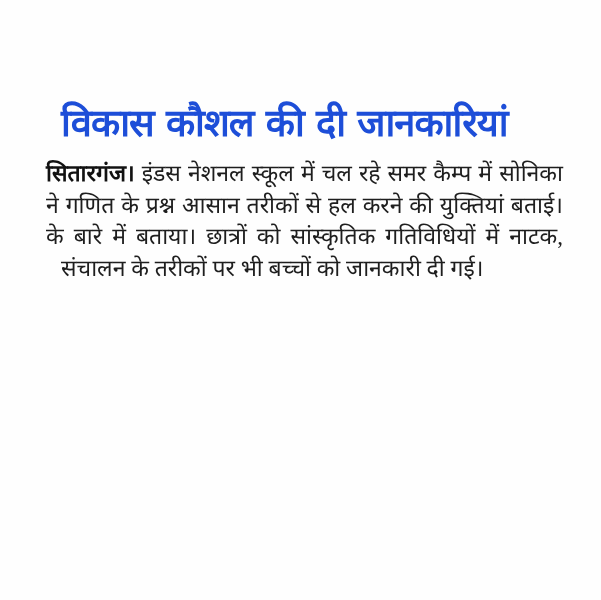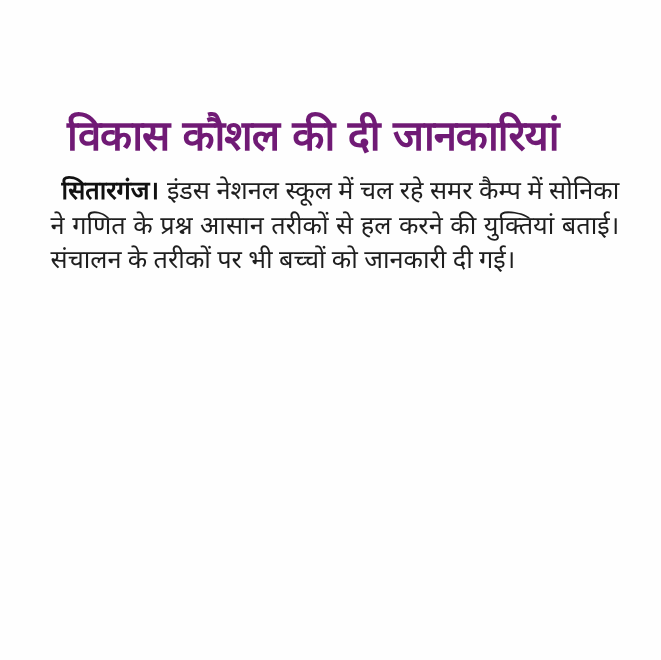--- a/index.html
+++ b/index.html
@@ -20,51 +20,52 @@
     top: 98px;
     width: 517px;
   }
   .headline {
     margin: 0 0 10px 15px;
     font-family: "DejaVu Sans", "Liberation Sans", sans-serif;
     font-size: 38px;
     line-height: 50px;
     font-weight: 800;
     letter-spacing: -1px;
-    color: #701a75;
+    color: #1d4ed8;
     white-space: nowrap;
   }
   .body-text {
     font-size: 23px;
     color: #1e1e1e;
   }
   .line {
     height: 31.5px;
     line-height: 31.5px;
     text-align: justify;
     text-align-last: justify;
     white-space: nowrap;
   }
   .line.last {
     text-align: left;
     text-align-last: left;
+    margin-left: 15px;
   }
   .dateline {
     font-weight: 700;
     color: #111111;
     margin-right: 7px;
-    margin-left: 10px;
   }
 </style>
 </head>
 <body>
 
 <article class="clipping">
   <h1 class="headline">विकास कौशल की दी जानकारियां</h1>
 
   <div class="body-text">
     <div class="line">
       <span class="dateline">सितारगंज।</span><span>इंडस नेशनल स्कूल में चल रहे समर कैम्प में सोनिका</span>
     </div>
     <div class="line">ने गणित के प्रश्न आसान तरीकों से हल करने की युक्तियां बताई।</div>
+    <div class="line">के बारे में बताया। छात्रों को सांस्कृतिक गतिविधियों में नाटक,</div>
     <div class="line last">संचालन के तरीकों पर भी बच्चों को जानकारी दी गई।</div>
   </div>
 </article>
 
 </body></html>

